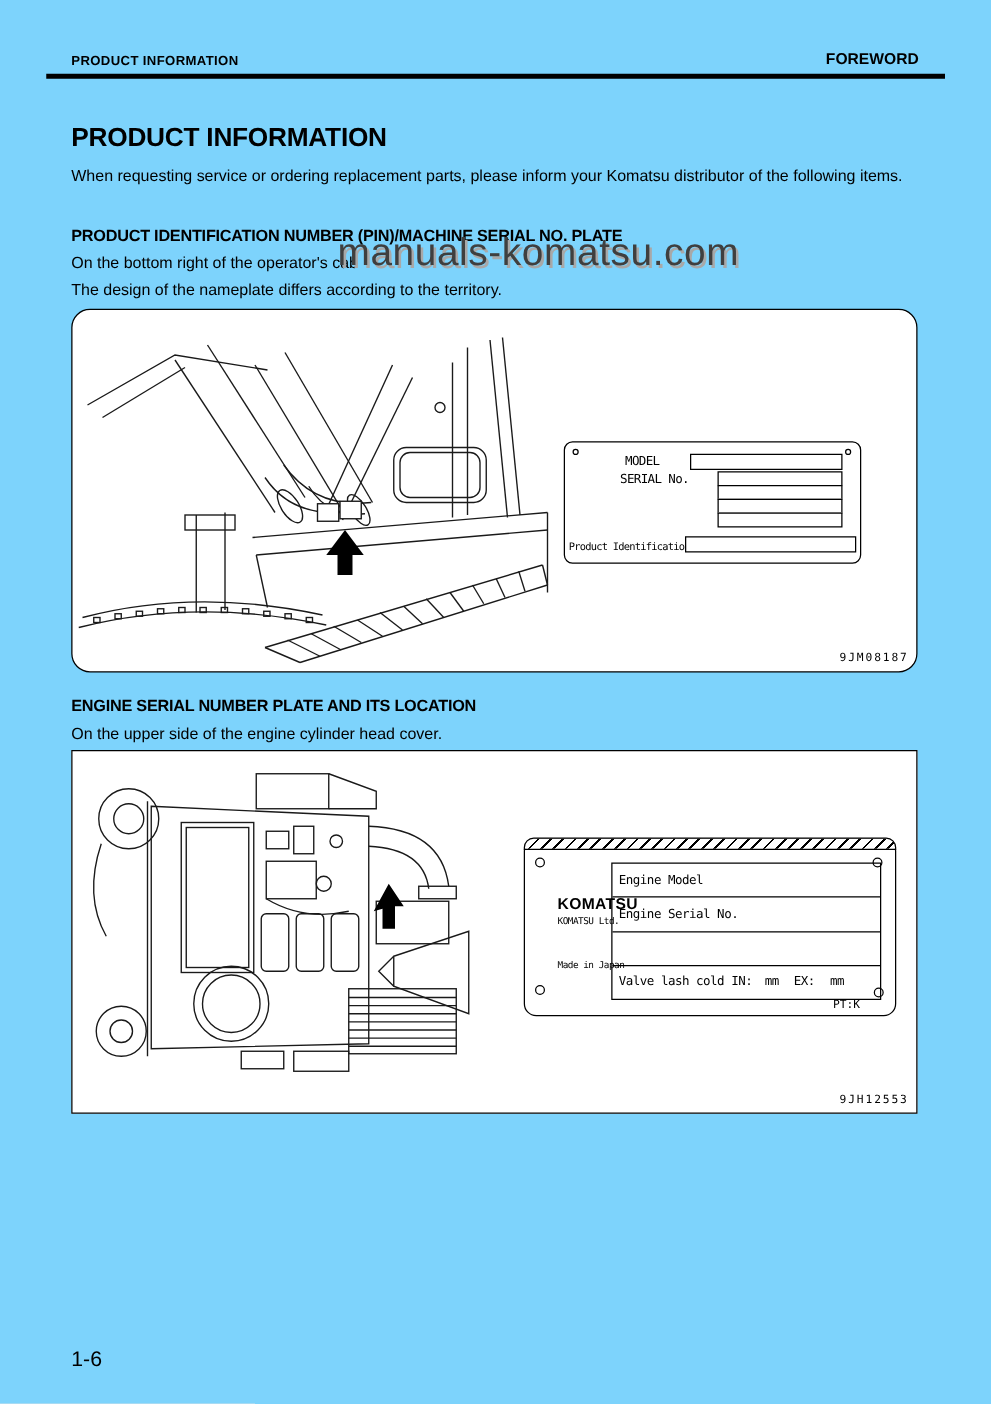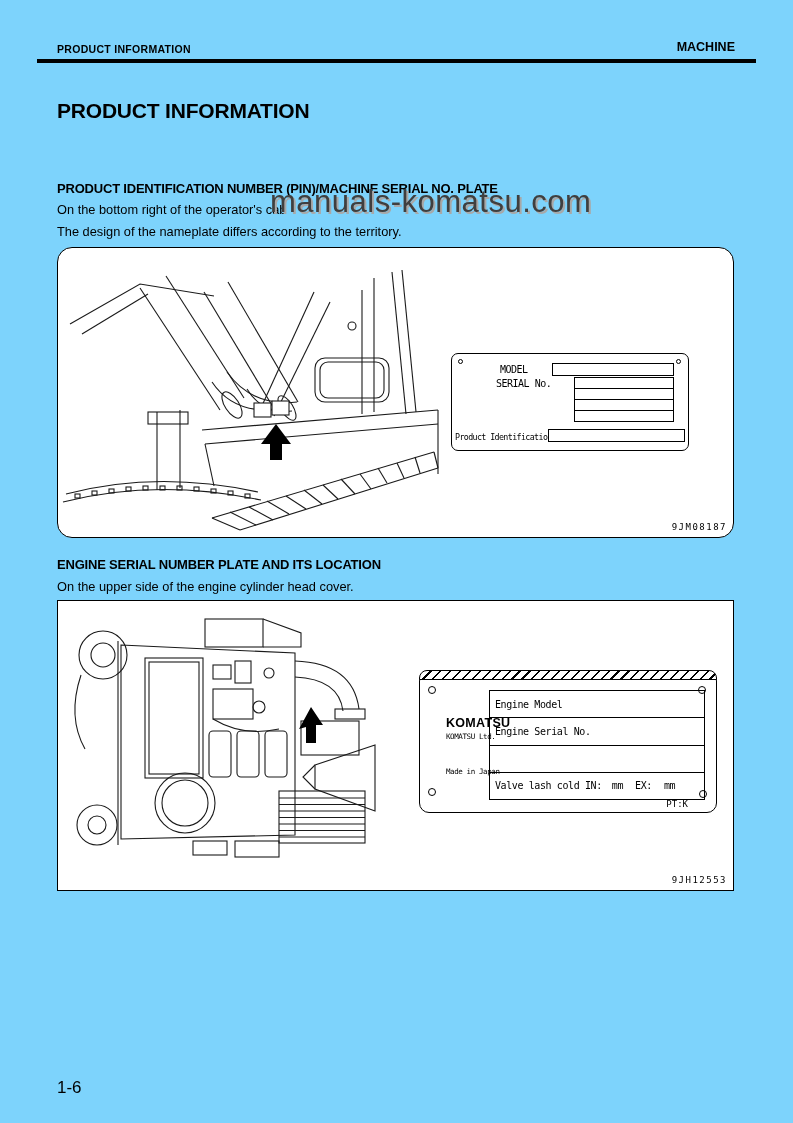--- a/index.html
+++ b/index.html
@@ -69,24 +69,25 @@
   svg { display:block; }
   .ln  { stroke:#1a1a1a; stroke-width:1.1; fill:none; }
   .lnf { stroke:#1a1a1a; stroke-width:1.1; fill:#fff; }
 </style>
 </head>
 <body>
 
 <div class="page">
 
   <div class="abs hdr-left">PRODUCT INFORMATION</div>
-  <div class="abs hdr-right">MACHINE</div>
+  <div class="abs hdr-right">FOREWORD</div>
   <div class="abs hdr-rule"></div>
 
   <div class="abs doc-title">PRODUCT INFORMATION</div>
+  <div class="abs doc-body">When requesting service or ordering replacement parts, please inform your Komatsu distributor of the following items.</div>
 
   <div class="abs sec-head" style="left:57px; top:181px;">PRODUCT IDENTIFICATION NUMBER (PIN)/MACHINE SERIAL NO. PLATE</div>
   <div class="abs sec-line" style="left:57px; top:202px;">On the bottom right of the operator's cab</div>
   <div class="abs sec-line" style="left:57px; top:224px;">The design of the nameplate differs according to the territory.</div>
   <div class="abs watermark">manuals-komatsu.com</div>
 
   <div class="abs figure fig1">
 
     <svg class="abs" style="left:4px; top:14px;" width="382" height="272" viewBox="0 0 382 272">
       <g>

